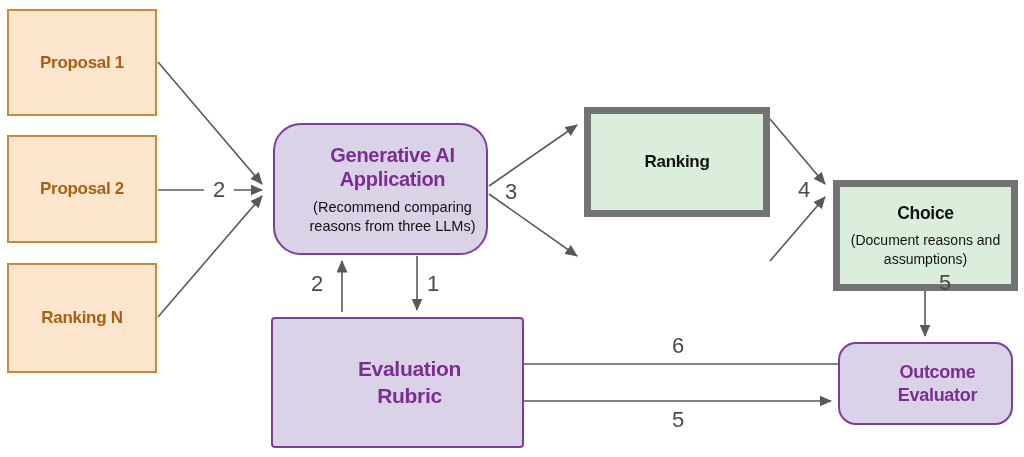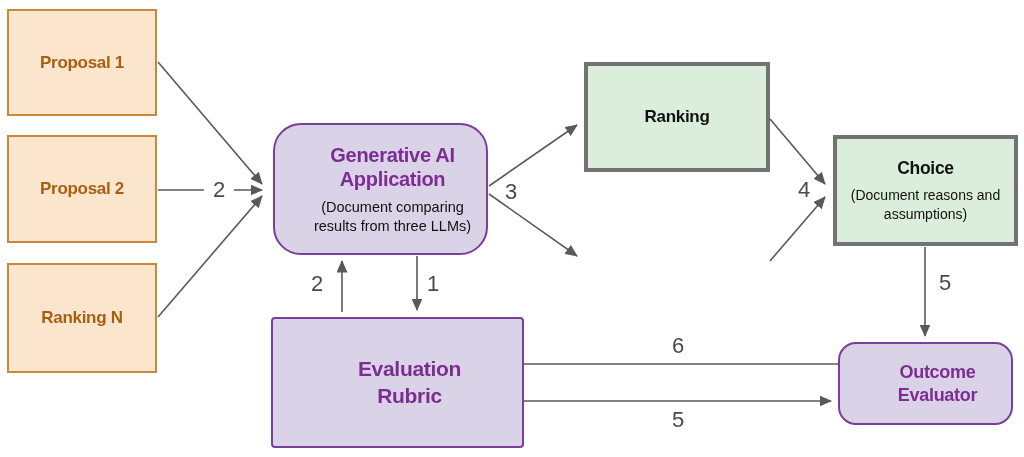--- a/index.html
+++ b/index.html
@@ -1,21 +1,21 @@
 <!DOCTYPE html>
 <html><head>
 <meta charset="utf-8">
 <style>
   html,body{margin:0;padding:0;background:#ffffff;font-family:"Liberation Sans",sans-serif;}
   .canvas{position:relative;width:1024px;height:457px;background:#ffffff;overflow:hidden;}
   svg.edges{position:absolute;left:0;top:0;width:1024px;height:457px;}
   .node{position:absolute;box-sizing:border-box;display:flex;flex-direction:column;
         align-items:center;justify-content:center;text-align:center;}
   .orange{background:#FBE5CD;border:2px solid #C9893D;}
-  .green{background:#DBEEDB;border:4px solid #737373;}
+  .green{background:#DBEEDB;border:7px solid #737373;margin-top:45px;}
   .purple{background:#DAD2E7;border:2px solid #7B3F97;padding-left:24px;}
   .olabel{color:#A95F12;font-weight:bold;font-size:17px;letter-spacing:-0.3px;}
   .glabel{color:#111111;font-weight:bold;font-size:17px;letter-spacing:-0.3px;}
   .ptitle{color:#7C2D91;font-weight:bold;letter-spacing:-0.3px;line-height:1.2;}
   .genai-title{font-size:20px;max-width:160px;}
   .rubric-title{font-size:21px;max-width:140px;line-height:1.25;}
   .outcome-title{font-size:18px;max-width:120px;line-height:1.25;}
   .choice-title{font-size:17.5px;text-align:center;}
   .subtitle{color:#111111;font-size:14px;line-height:1.3;margin-top:7px;}
   .genai-sub{max-width:190px;font-size:14.5px;}
@@ -56,21 +56,21 @@
   </div>
   <div class="node orange" style="left:7px;top:135px;width:150px;height:108px">
     <div class="olabel">Proposal 2</div>
   </div>
   <div class="node orange" style="left:7px;top:263px;width:150px;height:110px">
     <div class="olabel">Ranking N</div>
   </div>
 
   <div class="node purple" style="left:273px;top:123px;width:215px;height:132px;border-radius:28px">
     <div class="ptitle genai-title">Generative AI Application</div>
-    <div class="subtitle genai-sub">(Document comparing results from three LLMs)</div>
+    <div class="subtitle genai-sub">(Recommend comparing reasons from three LLMs)</div>
   </div>
 
   <div class="node green" style="left:584px;top:62px;width:186px;height:110px">
     <div class="glabel">Ranking</div>
   </div>
   <div class="node green" style="left:833px;top:135px;width:185px;height:111px">
     <div class="glabel choice-title">Choice</div>
     <div class="subtitle choice-sub">(Document reasons and assumptions)</div>
   </div>
 

